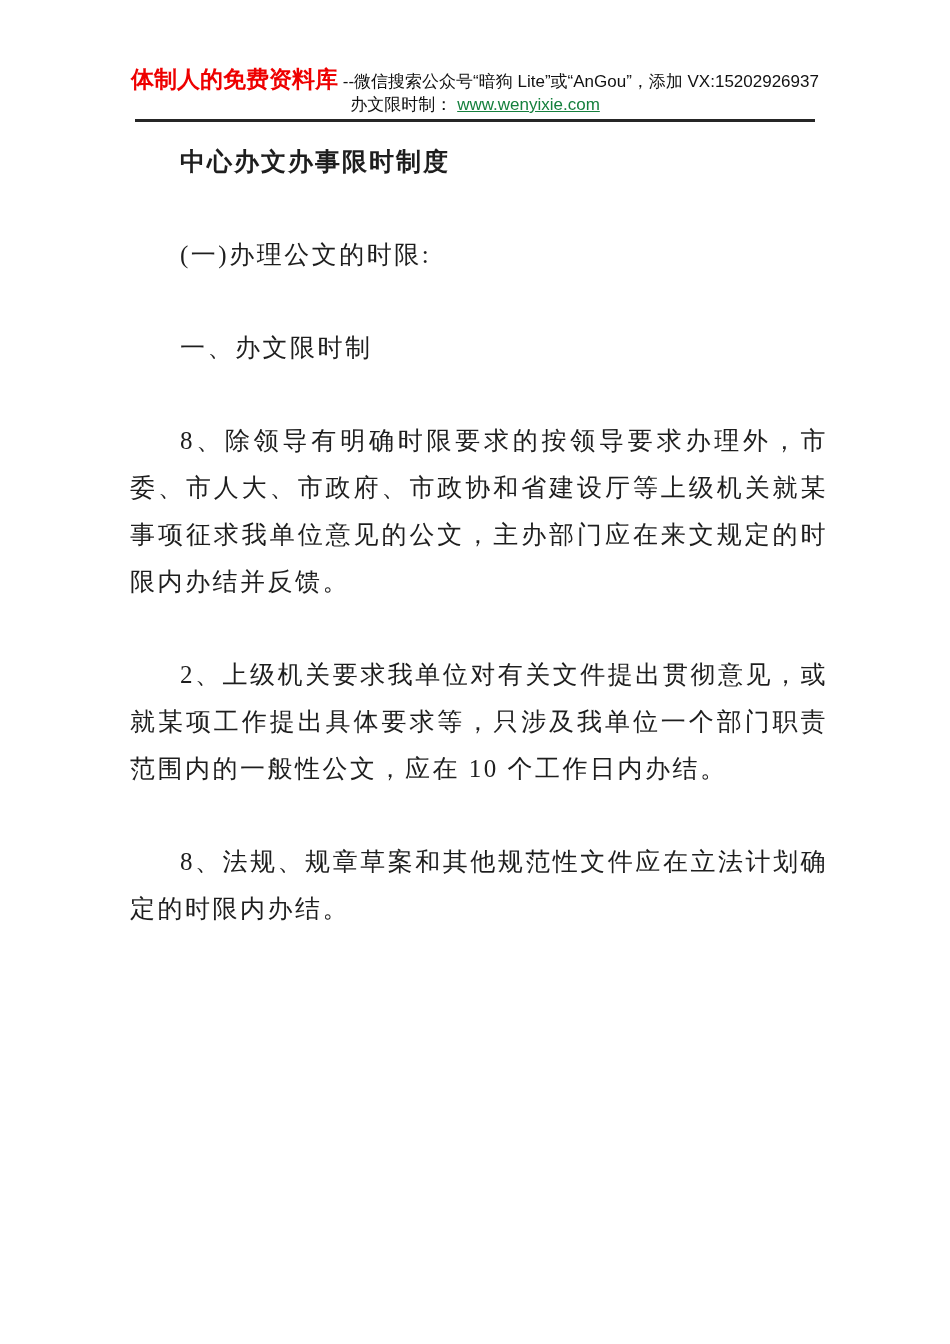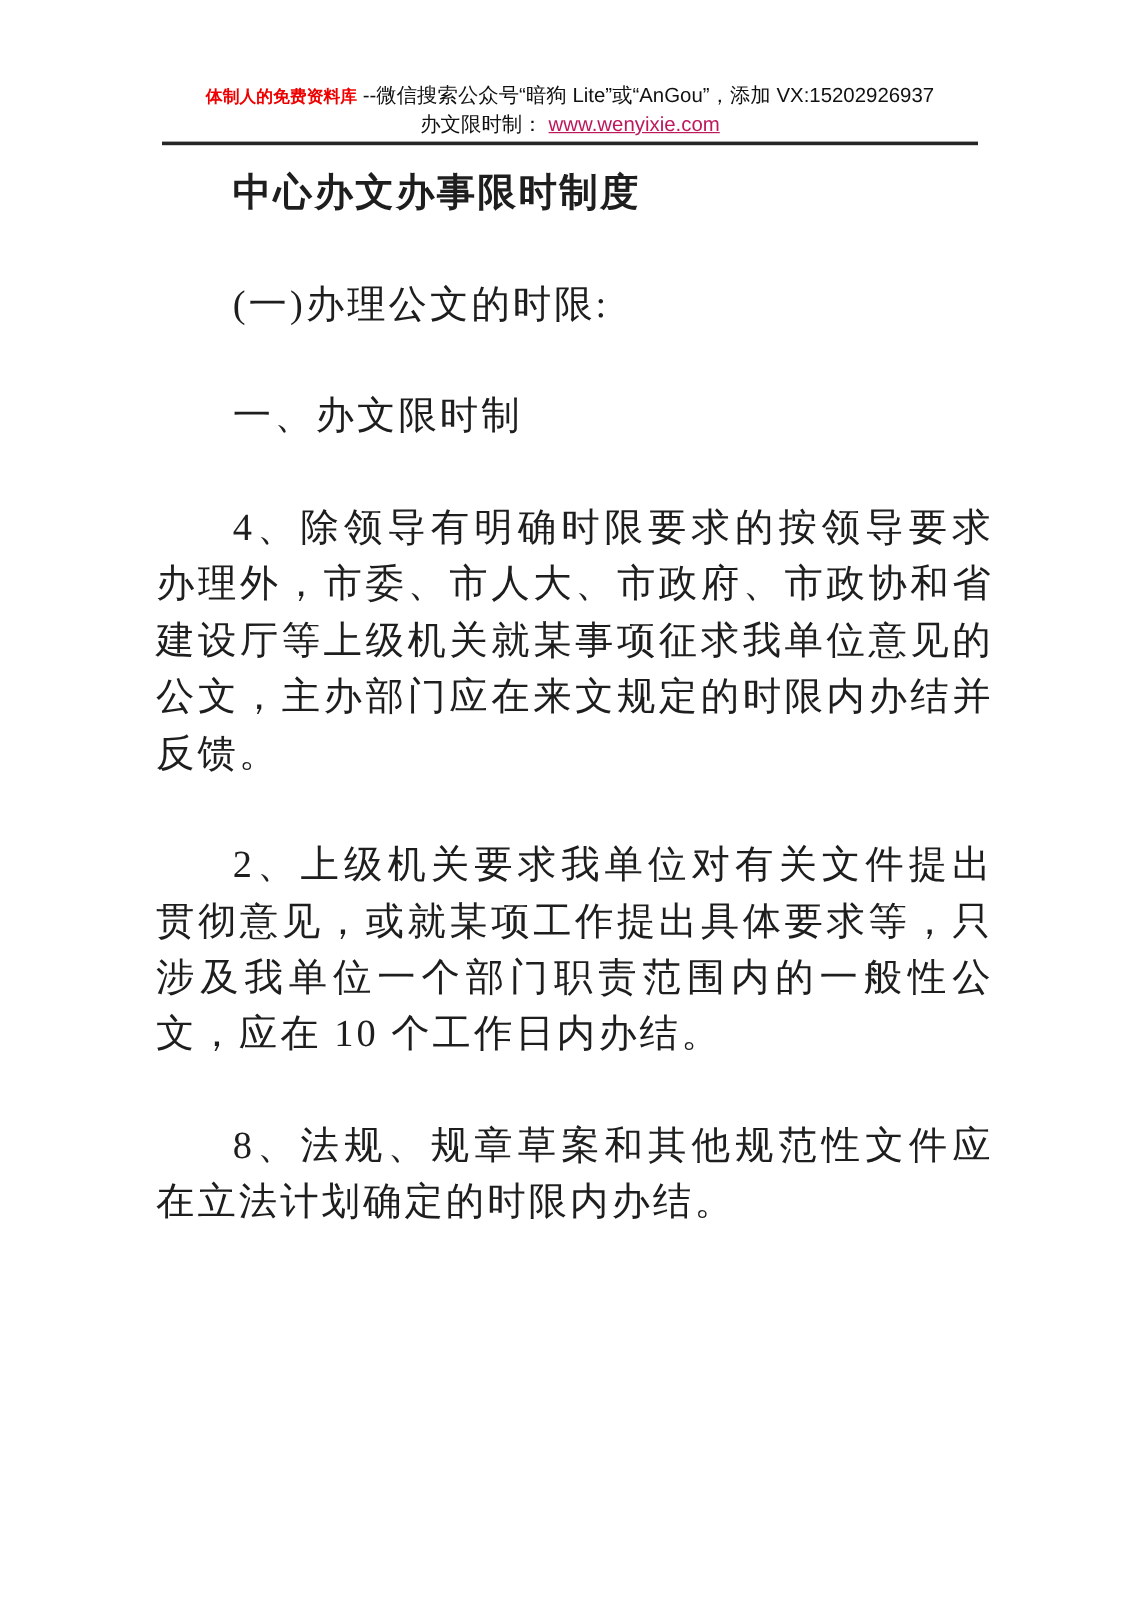--- a/index.html
+++ b/index.html
@@ -22,40 +22,40 @@
     text-align: center;
     font-family: "Liberation Sans", "DejaVu Sans", sans-serif;
     font-size: 17px;
     line-height: 23px;
     color: #111111;
     white-space: nowrap;
   }
   .brand {
     color: #ee0000;
     font-weight: bold;
-    font-size: 14px;
+    font-size: 23px;
   }
   .header-link {
-    color: #be185d;
+    color: #15803d;
     text-decoration: underline;
     margin-left: 5px;
     cursor: pointer;
   }
   .header-divider {
     width: 680px;
     margin: 3px auto 0 auto;
     border: none;
     border-top: 3px solid #262626;
     height: 0;
   }
   
   .doc-body {
     margin: 16px 0 0 130px;
     width: 698px;
-    font-size: 32px;
+    font-size: 25px;
     line-height: 47px;
     letter-spacing: 2.5px;
     color: #1e1e1e;
     text-align: justify;
     text-align-last: left;
   }
   .doc-title {
     font-weight: bold;
     text-indent: 2em;
     margin: 0 0 10px 0;
@@ -86,21 +86,21 @@
   </div>
 
   <div class="doc-body">
     <p class="doc-title">中心办文办事限时制度</p>
 
 
     <p class="doc-par spaced">(一)办理公文的时限:</p>
 
     <p class="doc-par spaced">一、办文限时制</p>
 
-    <p class="doc-par spaced">4、除领导有明确时限要求的按领导要求办理外，市委、市人大、市政府、市政协和省建设厅等上级机关就某事项征求我单位意见的公文，主办部门应在来文规定的时限内办结并反馈。</p>
+    <p class="doc-par spaced">8、除领导有明确时限要求的按领导要求办理外，市委、市人大、市政府、市政协和省建设厅等上级机关就某事项征求我单位意见的公文，主办部门应在来文规定的时限内办结并反馈。</p>
 
     <p class="doc-par spaced">2、上级机关要求我单位对有关文件提出贯彻意见，或就某项工作提出具体要求等，只涉及我单位一个部门职责范围内的一般性公文，应在 10 个工作日内办结。</p>
 
 
     <p class="doc-par spaced">8、法规、规章草案和其他规范性文件应在立法计划确定的时限内办结。</p>
   </div>
 
 </div>
 
 </body></html>

